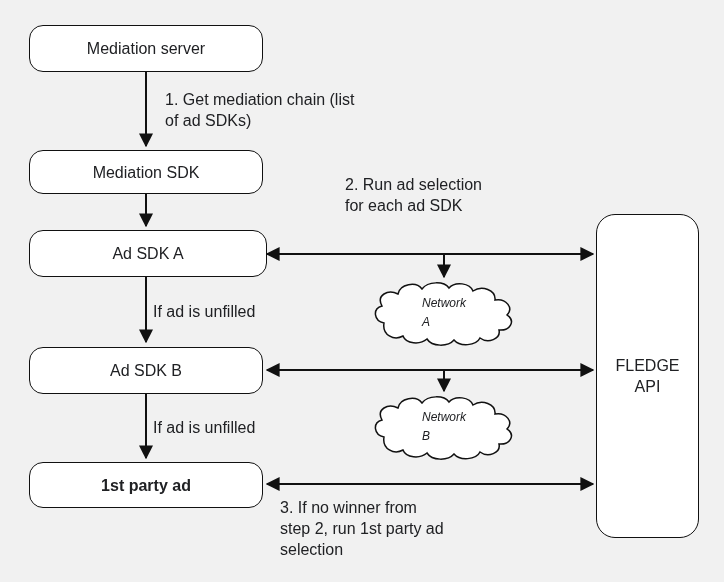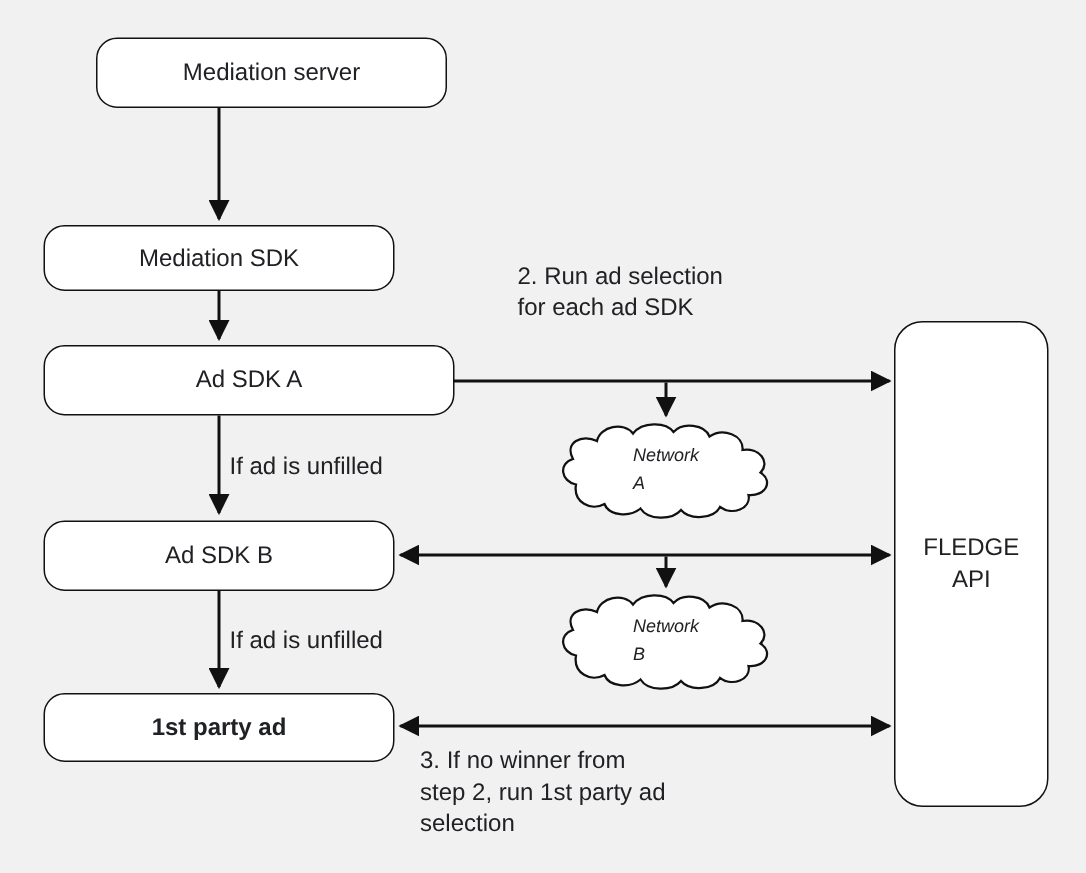--- a/index.html
+++ b/index.html
@@ -86,38 +86,40 @@
     <line x1="267" y1="370" x2="593" y2="370" stroke="#111111" stroke-width="2" marker-start="url(#arr)" marker-end="url(#arr)"></line>
     <line x1="267" y1="484" x2="593" y2="484" stroke="#111111" stroke-width="2" marker-start="url(#arr)" marker-end="url(#arr)"></line>
 
     <line x1="444" y1="255" x2="444" y2="277" stroke="#111111" stroke-width="2" marker-end="url(#arr)"></line>
     <line x1="444" y1="371" x2="444" y2="391" stroke="#111111" stroke-width="2" marker-end="url(#arr)"></line>
 
     <use href="#cloudShape" x="372" y="281"></use>
     <use href="#cloudShape" x="372" y="395"></use>
   </svg>
 
-  <div class="node" style="left:29px; top:25px; width:234px; height:47px;margin-left:35px;">Mediation server</div>
+  <div class="node" style="left:29px; top:25px; width:234px; height:47px;">Mediation server</div>
 
   <div class="node" style="left:29px; top:150px; width:234px; height:44px;">Mediation SDK</div>
 
-  <div class="node" style="left:29px; top:230px; width:274px; height:47px;text-align:center;">Ad SDK A</div>
+  <div class="node" style="left:29px; top:230px; width:238px; height:47px;text-align:center;">Ad SDK A</div>
 
   <div class="node" style="left:29px; top:347px; width:234px; height:47px;">Ad SDK B</div>
 
   <div class="node" style="left:29px; top:462px; width:234px; height:46px;font-weight:bold;">1st party ad</div>
 
   <div class="node tall" style="left:596px; top:214px; width:103px; height:324px;">FLEDGE
 API</div>
 
   <div class="cloudtext" style="left:372px; top:282px; width:144px; height:62px;">Network
 A</div>
   <div class="cloudtext" style="left:372px; top:396px; width:144px; height:62px;">Network
 B</div>
 
+  <div class="flowlabel" style="left:165px; top:89px; width:230px;">1. Get mediation chain (list
+of ad SDKs)</div>
 
   <div class="flowlabel center" style="left:345px; top:174px; width:200px;">2. Run ad selection
 for each ad SDK</div>
 
   <div class="flowlabel" style="left:153px; top:301px; width:160px;">If ad is unfilled</div>
 
   <div class="flowlabel" style="left:153px; top:417px; width:160px;">If ad is unfilled</div>
 
   <div class="flowlabel" style="left:280px; top:497px; width:230px;">3. If no winner from
 step 2, run 1st party ad

